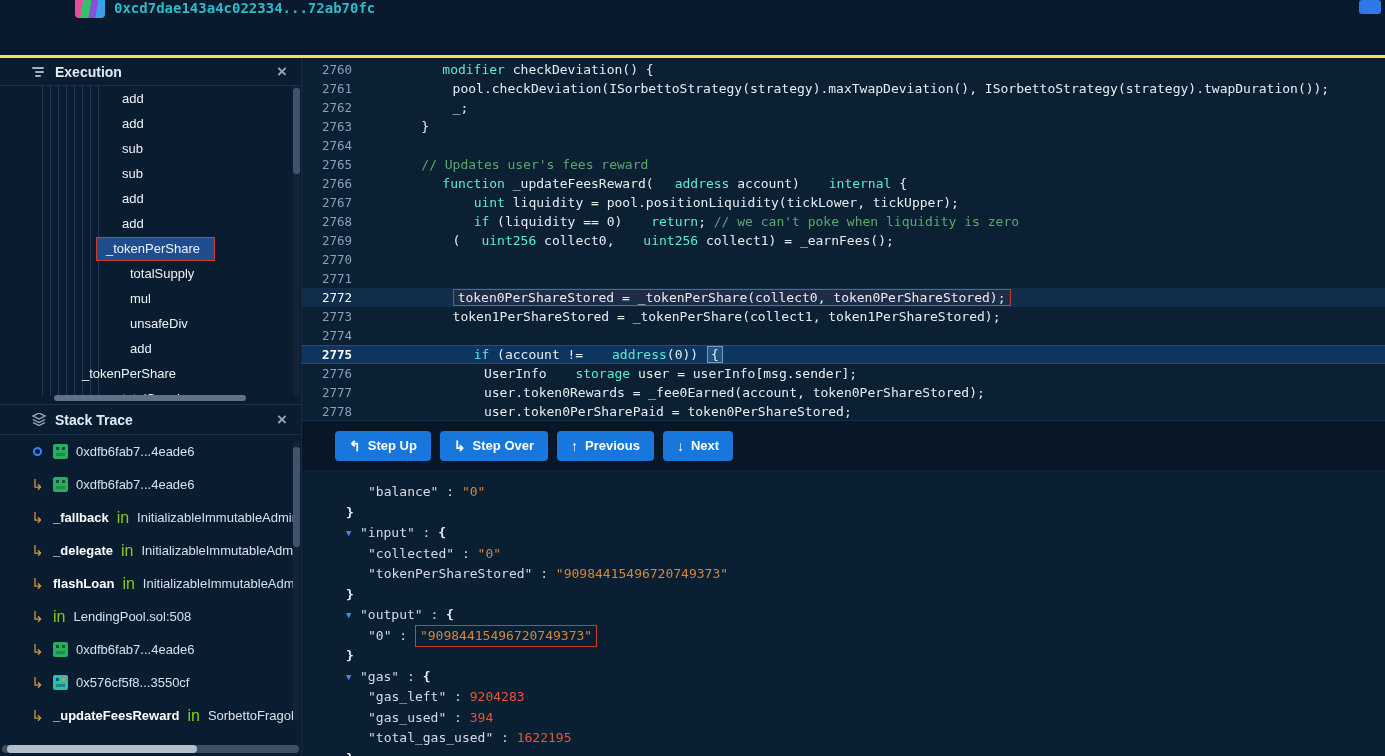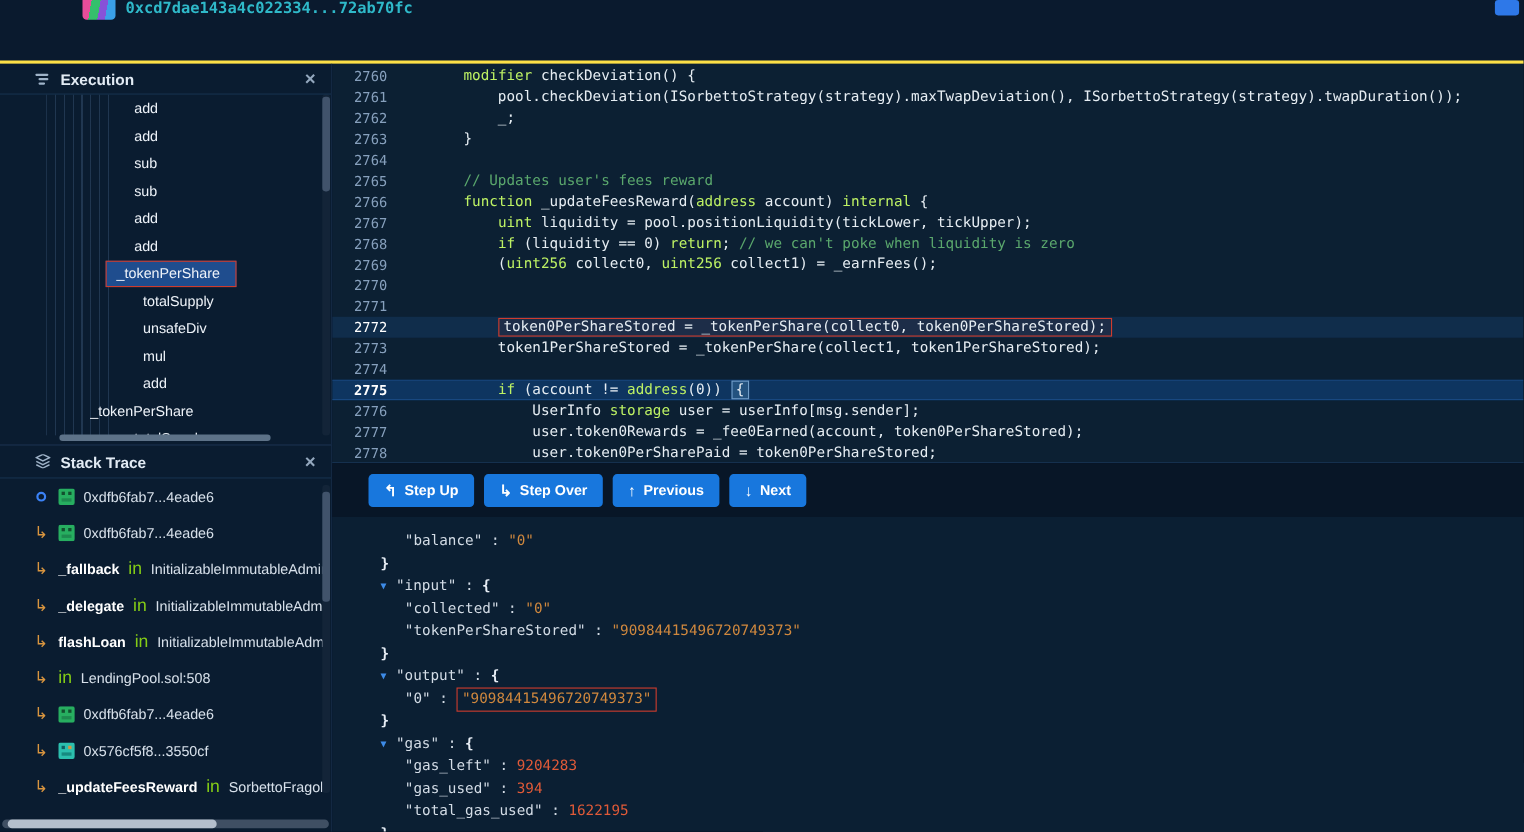--- a/index.html
+++ b/index.html
@@ -56,21 +56,21 @@
   .hsb-exec .thumb { position:absolute; left:54px; width:192px; height:6px; border-radius:3px; background:#5d7288; }
   .hsb-stack { bottom:3px; background:#3f4f63; border-radius:4px; margin:0 2px; }
   .hsb-stack .thumb { position:absolute; left:5px; width:190px; height:8px; border-radius:4px; background:#b4bfcc; }
 
   
   .code-area { position:absolute; left:302px; top:58px; right:0; height:363px; background:#0c2033;
                border-bottom:1px solid #15304e; font-family:"DejaVu Sans Mono",monospace; font-size:13px; overflow:hidden; padding-top:2px; }
   .code-line { height:19px; line-height:19px; display:flex; white-space:pre; }
   .ln { flex:none; width:50px; text-align:right; color:#87a0bd; font-size:12.5px; }
   .code-text { padding-left:38px; color:#e6edf3; }
-  .tok-kw { color:#bef264; }
+  .tok-kw { color:#5eead4;margin-left:21px; }
   .tok-cm { color:#5ba86d; }
   .tok-pl { color:#e6edf3; }
   .tok-box { border:1px solid #cf3c2e; padding:0 4px; background:rgba(207,60,46,.07); }
   .tok-brk { border:1px solid #6f9cc8; background:#23527f; padding:0 3px; margin-left:1px; }
   .code-line.exec { background:rgba(28,80,140,.28); }
   .code-line.exec .ln { color:#ffffff; }
   .code-line.selected { background:#0e3560; box-shadow:inset 0 1px 0 #1c4f8a, inset 0 -1px 0 #1c4f8a; }
   .code-line.selected .ln { color:#ffffff; font-weight:700; }
 
   
@@ -133,24 +133,24 @@
       <div class="ex-item" style="padding-left: 122px;">
         <span class="ex-label">add</span>
       </div>
       <div class="ex-item selected" style="padding-left: 106px;">
         <span class="ex-label">_tokenPerShare</span>
       </div>
       <div class="ex-item" style="padding-left: 130px;">
         <span class="ex-label">totalSupply</span>
       </div>
       <div class="ex-item" style="padding-left: 130px;">
+        <span class="ex-label">mul</span>
+      </div>
+      <div class="ex-item" style="padding-left: 130px;">
         <span class="ex-label">unsafeDiv</span>
-      </div>
-      <div class="ex-item" style="padding-left: 130px;">
-        <span class="ex-label">mul</span>
       </div>
       <div class="ex-item" style="padding-left: 130px;">
         <span class="ex-label">add</span>
       </div>
       <div class="ex-item" style="padding-left: 82px;">
         <span class="ex-label">_tokenPerShare</span>
       </div>
       <div class="ex-item" style="padding-left: 122px;">
         <span class="ex-label">totalSupply</span>
       </div>

